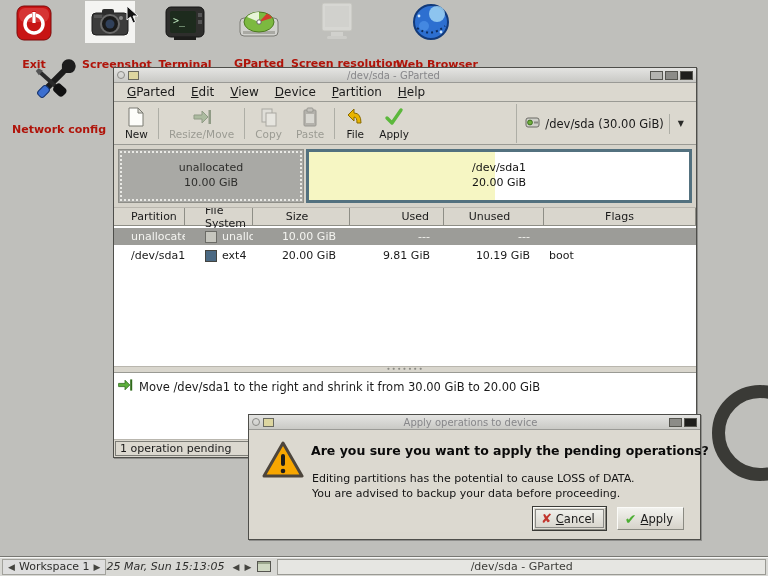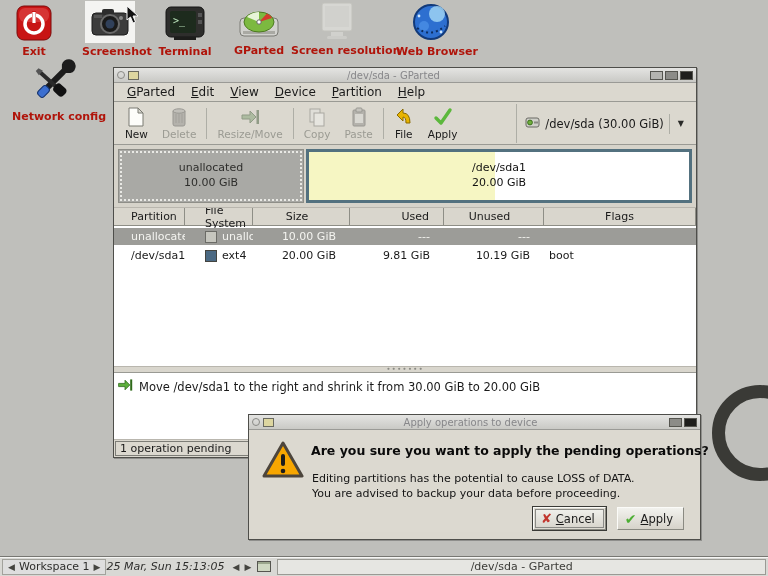--- a/index.html
+++ b/index.html
@@ -5,21 +5,21 @@
   * { margin:0; padding:0; box-sizing:border-box; }
   html,body { width:768px; height:576px; overflow:hidden; }
   body {
     font-family:"DejaVu Sans","Liberation Sans",sans-serif;
     background:#bfbfbb; position:relative; font-size:12px; color:#1a1a1a;
   }
 
   
   .desk-icon { position:absolute; text-align:center; z-index:2; }
   .desk-icon .ibox { display:flex; align-items:center; justify-content:center; margin:0 auto; }
-  .desk-icon .lbl { font-weight:bold; font-size:11px; color:#b0140a; margin-top:2px; white-space:nowrap; }
+  .desk-icon .lbl { font-weight:bold; font-size:11px; color:#b0140a; margin-top:15px; white-space:nowrap; }
   .ibox.sel { background:#f4f4f2; }
 
   
   .ink { position:absolute; left:712px; top:385px; width:96px; height:96px;
          border:13px solid #3a3a36; border-radius:50%; z-index:1; }
 
   
   .window { position:absolute; background:#dbd8cf; border:1px solid #4e4e4a;
             box-shadow:1px 1px 0 rgba(0,0,0,.25); }
   .titlebar { height:15px; background:linear-gradient(#e4e4e2,#c9c9c5);
@@ -245,32 +245,20 @@
   <div class="toolbar">
     <div class="tool-btn">
       <span class="ticon">
           <svg width="18" height="20" viewBox="0 0 18 20">
             <path d="M2 1 h9 l5 5 v13 h-14 Z" fill="#fdfdfa" stroke="#7a7a72"></path>
             <path d="M11 1 l5 5 h-5 Z" fill="#d8d8d0" stroke="#7a7a72"></path>
           </svg>
         </span>
       <span>New</span>
     </div>
-    <div class="tool-btn disabled">
-      <span class="ticon">
-          <svg width="16" height="20" viewBox="0 0 16 20">
-            <path d="M2 4 h12 v13 a2 2 0 0 1 -2 2 h-8 a2 2 0 0 1 -2 -2 Z" fill="#8e8e88" stroke="#5a5a54"></path>
-            <ellipse cx="8" cy="4" rx="6" ry="2.2" fill="#a8a8a2" stroke="#5a5a54"></ellipse>
-            <line x1="5" y1="7" x2="5" y2="16" stroke="#6a6a64"></line>
-            <line x1="8" y1="7" x2="8" y2="16" stroke="#6a6a64"></line>
-            <line x1="11" y1="7" x2="11" y2="16" stroke="#6a6a64"></line>
-          </svg>
-        </span>
-      <span>Delete</span>
-    </div>
     <div class="tool-sep"></div>
     <div class="tool-btn disabled">
       <span class="ticon">
           <svg width="20" height="20" viewBox="0 0 20 20">
             <path d="M2 8 h8 v-4 l6 6 -6 6 v-4 h-8 Z" fill="#5daf3c" stroke="#2f6a1a"></path>
             <rect x="16.5" y="3" width="2.5" height="14" fill="#2f6a1a"></rect>
           </svg>
         </span>
       <span>Resize/Move</span>
     </div>

